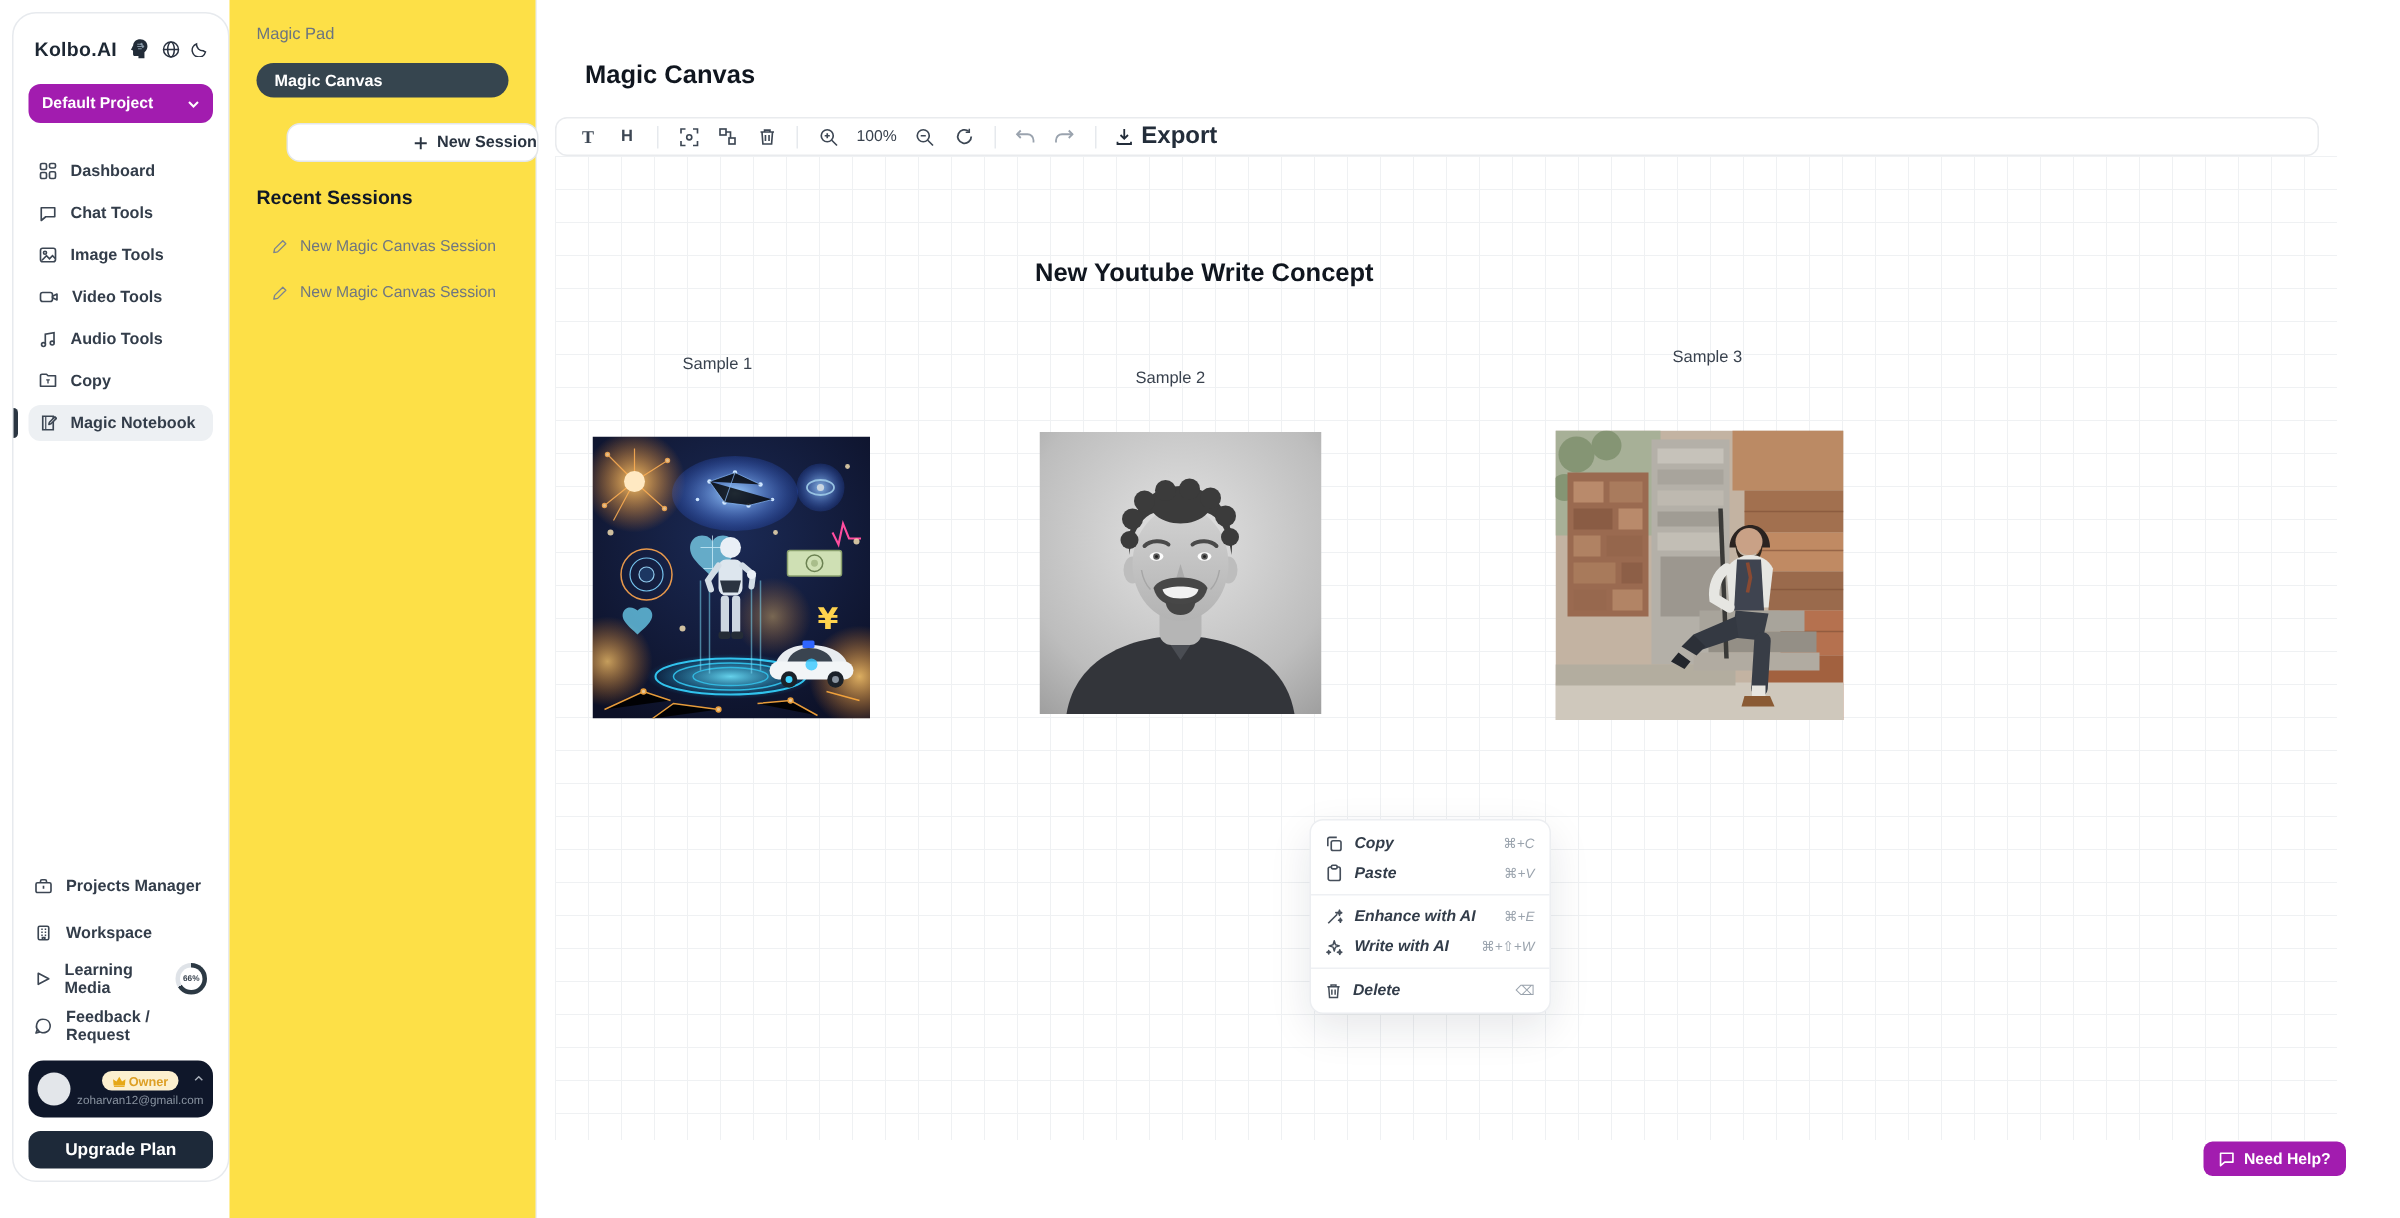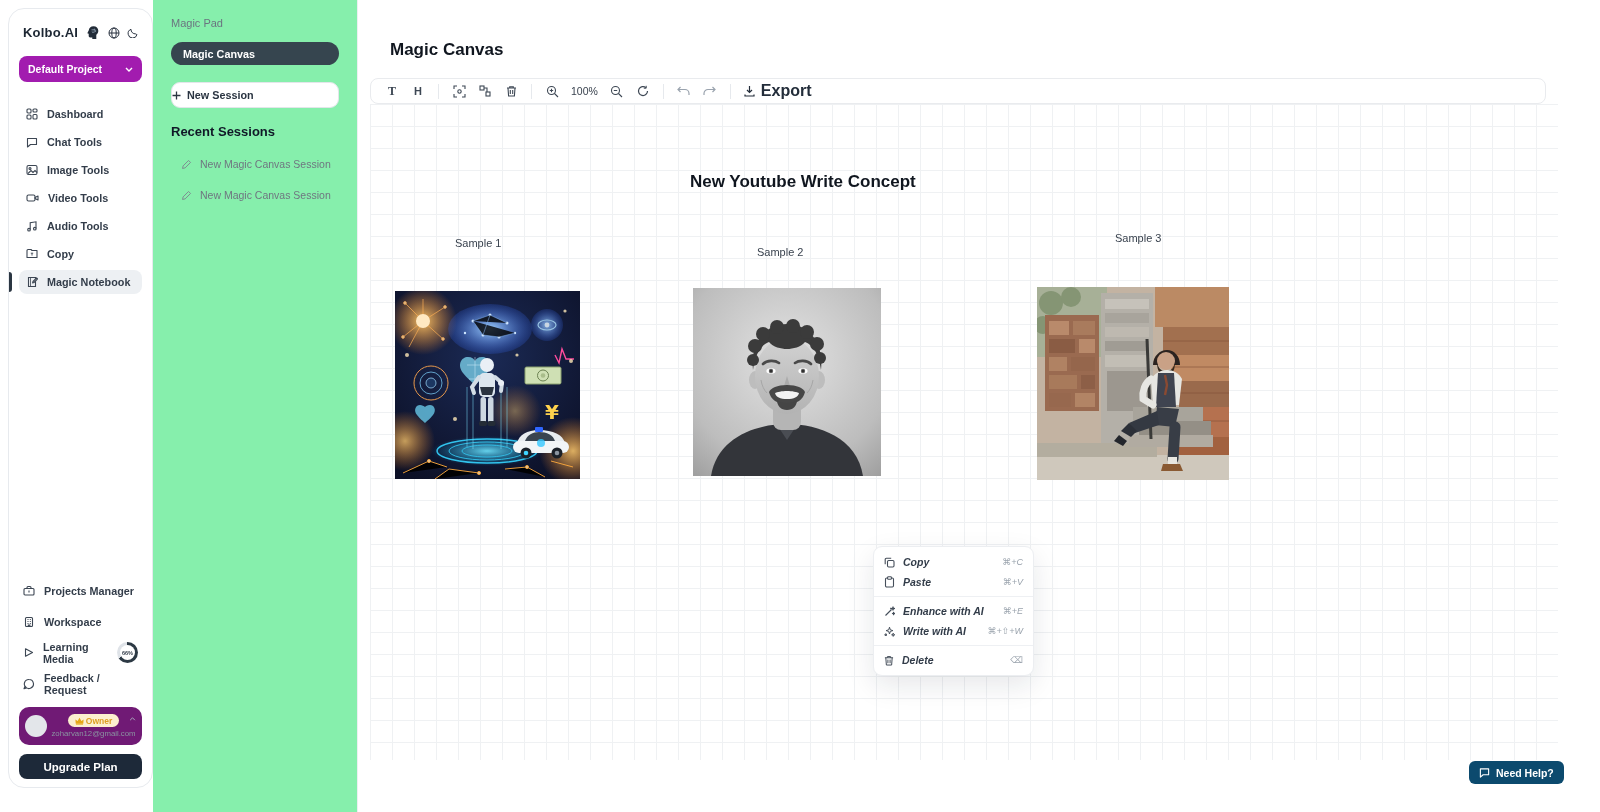--- a/index.html
+++ b/index.html
@@ -15,33 +15,33 @@
   .nav { margin-top:20px; display:flex; flex-direction:column; gap:4px; }
   .nav-item { display:flex; align-items:center; gap:9px; height:24px; padding:0 7px; border-radius:8px; font-size:10.8px; font-weight:600; color:#333d4a; cursor:pointer; position:relative; }
   .nav-item .nicon { color:#3c4653; flex:0 0 auto; }
   .nav-item.selected { background:#edf0f3; }
   .nav-item.selected::before { content:""; position:absolute; left:-10px; top:2px; width:3px; height:20px; background:#2b3642; border-radius:0 3px 3px 0; }
   .sidebar-bottom { position:absolute; left:10px; right:10px; bottom:8px; }
   .nav2 { display:flex; flex-direction:column; gap:8px; margin-bottom:12px; }
   .nav2 .nav-item { height:23px; padding:0 4px; }
   .ring { width:21px; height:21px; border-radius:50%; background:conic-gradient(#2c3944 0 66%, #dfe3e8 66% 100%); display:flex; align-items:center; justify-content:center; margin-left:2px; flex:0 0 auto; }
   .ring-inner { width:15px; height:15px; border-radius:50%; background:#fff; display:flex; align-items:center; justify-content:center; font-size:5.5px; font-weight:700; color:#39434f; }
-  .user-card { position:relative; background:#701a75; border-radius:10px; padding:7px 8px 7px 6px; display:flex; align-items:center; gap:6px; margin-bottom:9px; }
+  .user-card { position:relative; background:#0f172a; border-radius:10px; padding:7px 8px 7px 6px; display:flex; align-items:center; gap:6px; margin-bottom:9px; }
   .avatar { width:22px; height:22px; border-radius:50%; background:#e3e6ea; flex:0 0 auto; }
   .user-info { display:flex; flex-direction:column; align-items:center; gap:2px; flex:1; min-width:0; }
   .owner-badge { display:inline-flex; align-items:center; gap:2px; background:#fcf0cf; color:#dd9f25; border-radius:8px; font-size:8.5px; font-weight:800; padding:1.5px 7px; }
   .email { font-size:7.8px; color:#8a94a1; white-space:nowrap; }
   .user-caret { position:absolute; right:6px; top:10px; color:#aab2bc; }
   .upgrade-btn { width:100%; height:25px; background:#1d2939; border:none; border-radius:8px; color:#fff; font-size:11.5px; font-weight:700; cursor:pointer; font-family:inherit; }
 
   
-  .session-panel { position:absolute; left:153px; top:0; width:205px; height:812px; background:#86efac; border-right:1px solid #eceff2; padding:0 18px; }
+  .session-panel { position:absolute; left:153px; top:0; width:205px; height:812px; background:#fde047; border-right:1px solid #eceff2; padding:0 18px; }
   .panel-header { font-size:11px; color:#6b7480; margin-top:17px; cursor:pointer; }
   .active-pill { margin-top:13px; height:23px; background:#36454f; border-radius:12px; color:#fff; font-size:10.8px; font-weight:700; display:flex; align-items:center; padding:0 12px; cursor:pointer; }
-  .new-session { margin-top:17px; width:100%; height:26px; background:#fff; border:1px solid #e3e6ea; border-radius:9px; display:flex; align-items:center; justify-content:flex-start; gap:6px; font-size:10.8px; font-weight:600; color:#2a3441; cursor:pointer; font-family:inherit; }
+  .new-session { margin-top:17px; width:100%; height:26px; background:#fff; border:1px solid #e3e6ea; border-radius:9px; display:flex; align-items:center; justify-content:flex-end; gap:6px; font-size:10.8px; font-weight:600; color:#2a3441; cursor:pointer; font-family:inherit;margin-left:20px; }
   .recent-title { margin-top:16px; font-size:13px; font-weight:800; color:#101827; }
   .session-item { display:flex; align-items:center; gap:8px; margin-top:19px; padding-left:11px; font-size:10.5px; color:#6f7680; cursor:pointer; }
   .session-item .picon { color:#7d848e; }
 
   
   .main { position:absolute; left:358px; top:0; width:1242px; height:812px; }
   .page-title { position:absolute; left:32px; top:40px; font-size:17px; font-weight:800; color:#10161f; }
   .toolbar { position:absolute; left:12px; top:78px; width:1176px; height:26px; background:#fff; border:1px solid #e9ebee; border-radius:8px; display:flex; align-items:center; padding:0 10px; gap:4px; z-index:3; }
   .tbtn { width:22px; height:20px; border:none; background:transparent; border-radius:5px; display:flex; align-items:center; justify-content:center; color:#3d4754; cursor:pointer; font-family:"Liberation Serif","DejaVu Serif",serif; font-size:12px; font-weight:600; }
   .tbtn.sans { font-family:inherit; font-weight:700; font-size:11px; }
@@ -56,21 +56,21 @@
   .sample-img { position:absolute; cursor:pointer; }
 
   
   .context-menu { position:absolute; left:503px; top:442px; width:161px; background:#fff; border:1px solid #eceef1; border-radius:9px; box-shadow:0 10px 28px rgba(20,30,50,.10); padding:5px 0; z-index:5;font-style:italic; }
   .cm-row { display:flex; align-items:center; gap:8px; height:20px; padding:0 10px; cursor:pointer; }
   .cm-row .cicon { color:#454e5a; flex:0 0 auto; }
   .cm-label { font-size:10.5px; font-weight:600; color:#323c49; flex:1; }
   .cm-short { font-size:9px; color:#9aa3ad; }
   .cm-div { height:1px; background:#eef0f3; margin:4px 0; }
 
-  .help-btn { position:absolute; left:1469px; top:761px; height:23px; background:#0c4a6e; border:none; border-radius:6px; color:#fff; font-size:10.5px; font-weight:700; display:flex; align-items:center; gap:6px; padding:0 10px; cursor:pointer; font-family:inherit; }
+  .help-btn { position:absolute; left:1469px; top:761px; height:23px; background:#a21caf; border:none; border-radius:6px; color:#fff; font-size:10.5px; font-weight:700; display:flex; align-items:center; gap:6px; padding:0 10px; cursor:pointer; font-family:inherit; }
 </style>
 </head>
 <body>
 
 <aside class="sidebar">
   <div class="logo-row">
     <span class="logo-text">Kolbo.AI</span>
     <span class="ticon">
       <svg width="16" height="15" viewBox="0 0 16 15">
           <path d="M8.5 1.2c-2.8 0-4.6 1.8-4.7 4l-1.5 3 1.4.5v2.4c0 .8.6 1.3 1.4 1.3h2.2v1.5h4V9.8c1.3-1 2-2.4 2-4 0-2.6-2-4.6-4.8-4.6z" fill="#222c38"></path>

